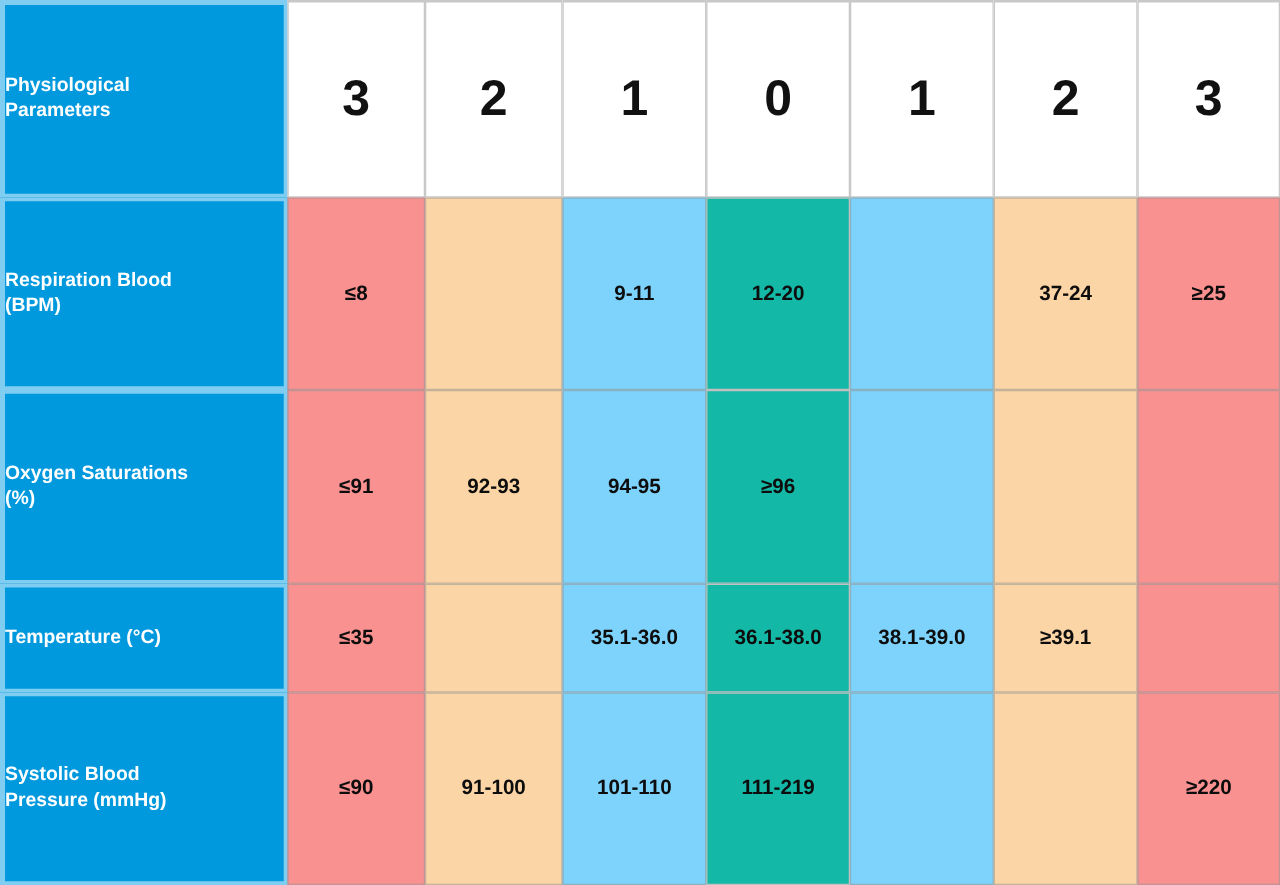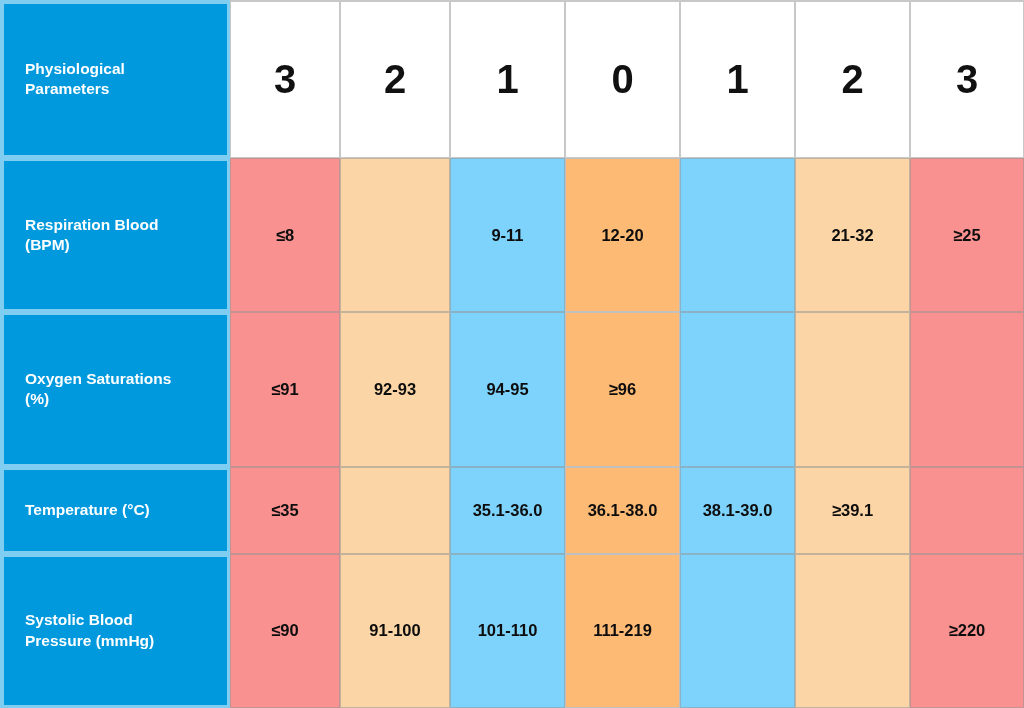--- a/index.html
+++ b/index.html
@@ -51,21 +51,20 @@
     text-align: left;
     padding: 0 10px 0 10px;
     border: 3px solid #7fcdf0;
     border-left-width: 4px;
   }
   .param-cell.header-param {
     border-top-width: 4px;
   }
   .param-cell .ptext {
     display: block;
-    margin-left: 21px;
   }
 
   
   .score-head {
     background: #ffffff;
     color: #111111;
     font-weight: bold;
     font-size: 40px;
     text-align: center;
     border: 1px solid #c8c8c8;
@@ -76,21 +75,21 @@
   .cell {
     text-align: center;
     font-size: 16.5px;
     font-weight: bold;
     color: #0d0d0d;
     border: 1px solid rgba(150,150,150,0.55);
   }
   .cell.red    { background: #fa9191; }
   .cell.orange { background: #fbd5a5; }
   .cell.green  { background: #7dd3fc; }
-  .cell.white  { background: #fdba74; border-color: #c0c0c0; margin-top: 16px; }
+  .cell.white  { background: #14b8a6; border-color: #c0c0c0; margin-top: 16px; }
 
   .cell .ctext { display: inline-block; }
 </style>
 </head>
 <body>
 
 <table class="news-table">
   <colgroup>
     <col class="c-param">
       <col class="c-s3a">
@@ -118,21 +117,21 @@
       <tr>
         <td class="param-cell">
           <span class="ptext">Respiration Blood</span>
           <span class="ptext">(BPM)</span>
         </td>
         <td class="cell red"><span class="ctext">≤8</span></td>
         <td class="cell orange"><span class="ctext"></span></td>
         <td class="cell green"><span class="ctext">9-11</span></td>
         <td class="cell white"><span class="ctext">12-20</span></td>
         <td class="cell green"><span class="ctext"></span></td>
-        <td class="cell orange"><span class="ctext">21-32</span></td>
+        <td class="cell orange"><span class="ctext">37-24</span></td>
         <td class="cell red"><span class="ctext">≥25</span></td>
       </tr>
       <tr>
         <td class="param-cell">
           <span class="ptext">Oxygen Saturations</span>
           <span class="ptext">(%)</span>
         </td>
         <td class="cell red"><span class="ctext">≤91</span></td>
         <td class="cell orange"><span class="ctext">92-93</span></td>
         <td class="cell green"><span class="ctext">94-95</span></td>

